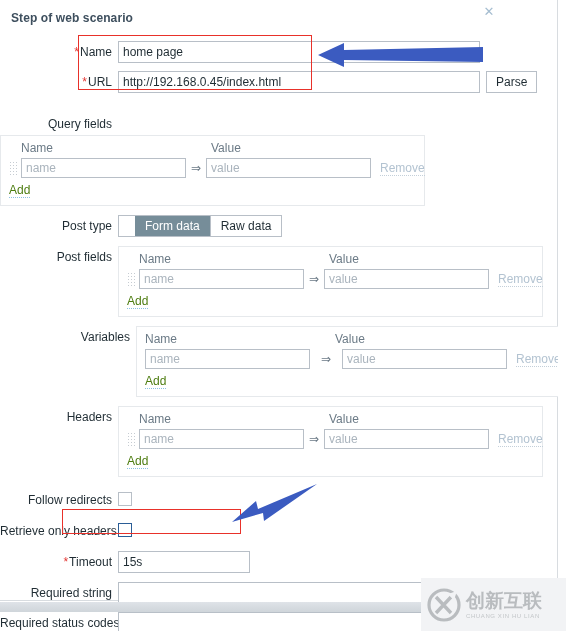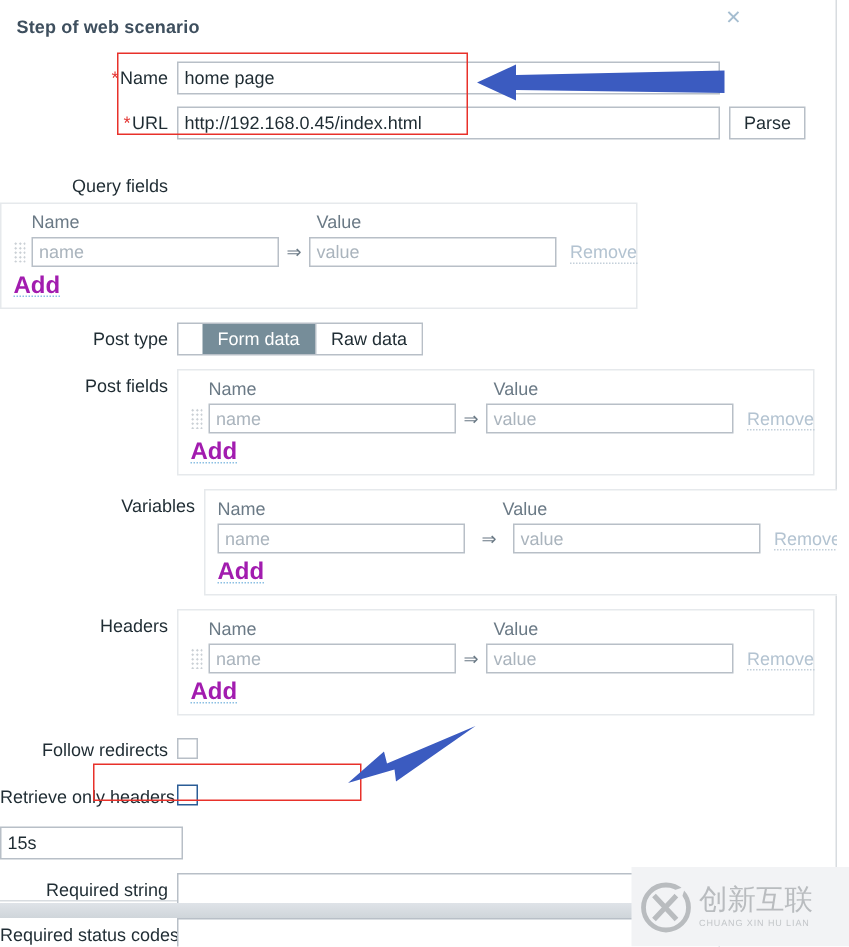--- a/index.html
+++ b/index.html
@@ -110,21 +110,21 @@
     border: 1px solid #b8bfc7;
     background: #fff;
     height: 22px;
     box-sizing: border-box;
     padding: 0 4px;
     outline: none;
   }
   input[type=text]::placeholder { color: #aab4bd; }
   input.field-main { width: 362px; }
   input.field-url  { width: 362px; }
-  input.field-timeout { width: 122px; }
+  input.field-timeout { width: 132px; }
   input.field-wide { width: 362px; }
   input.kv { width: 180px; height: 20px; }
 
   .parse-btn {
     margin-left: 6px;
     height: 22px;
     line-height: 20px;
     padding: 0 9px;
     font-family: "Liberation Sans", "DejaVu Sans", sans-serif;
     font-size: 12px;
@@ -177,26 +177,25 @@
     margin-left: 9px;
     color: #b3c3d1;
     font-size: 12px;
     border-bottom: 1px dotted #c4d0da;
     cursor: pointer;
     line-height: 14px;
   }
   .add-link {
     display: inline-block;
     margin-top: 6px;
-    color: #a21caf;
-    font-size: 16px;
+    color: #4d7c0f;
+    font-size: 12px;
     border-bottom: 1px dotted #8cc0e3;
     cursor: pointer;
     line-height: 13px;
-    font-weight: bold;
   }
 
   
   .seg {
     display: inline-flex;
     border: 1px solid #b8bfc7;
     height: 22px;
     box-sizing: border-box;
     overflow: hidden;
     background: #fff;
@@ -252,21 +251,21 @@
     margin-left: 6px;
     flex: none;
   }
   .wm-text {
     margin-left: 5px;
     line-height: 1;
   }
   .wm-cn {
     font-family: "DejaVu Sans", sans-serif;
     font-size: 19px;
-    font-weight: normal;
+    font-weight: bold;
     color: #b9bcbf;
     letter-spacing: 0px;
   }
   .wm-en {
     font-family: "Liberation Sans", sans-serif;
     font-size: 6px;
     color: #c3c6c9;
     letter-spacing: .6px;
     margin-top: 3px;
   }
@@ -377,20 +376,21 @@
       <div class="lbl">Follow redirects</div>
       <div class="cbx"></div>
     </div>
 
     <div class="row" style="margin-top:9px;">
       <div class="lbl">Retrieve only headers</div>
       <div class="cbx focused"></div>
     </div>
 
     <div class="row" style="margin-top:9px;">
+      <div class="lbl"><span class="req">*</span><span>Timeout</span></div>
       <input type="text" class="field-timeout" value="15s" style="">
     </div>
 
     <div class="row" style="margin-top:9px;">
       <div class="lbl">Required string</div>
       <input type="text" class="field-wide" value="" style="">
     </div>
 
     <div class="row" style="margin-top:8px;">
       <div class="lbl">Required status codes</div>

